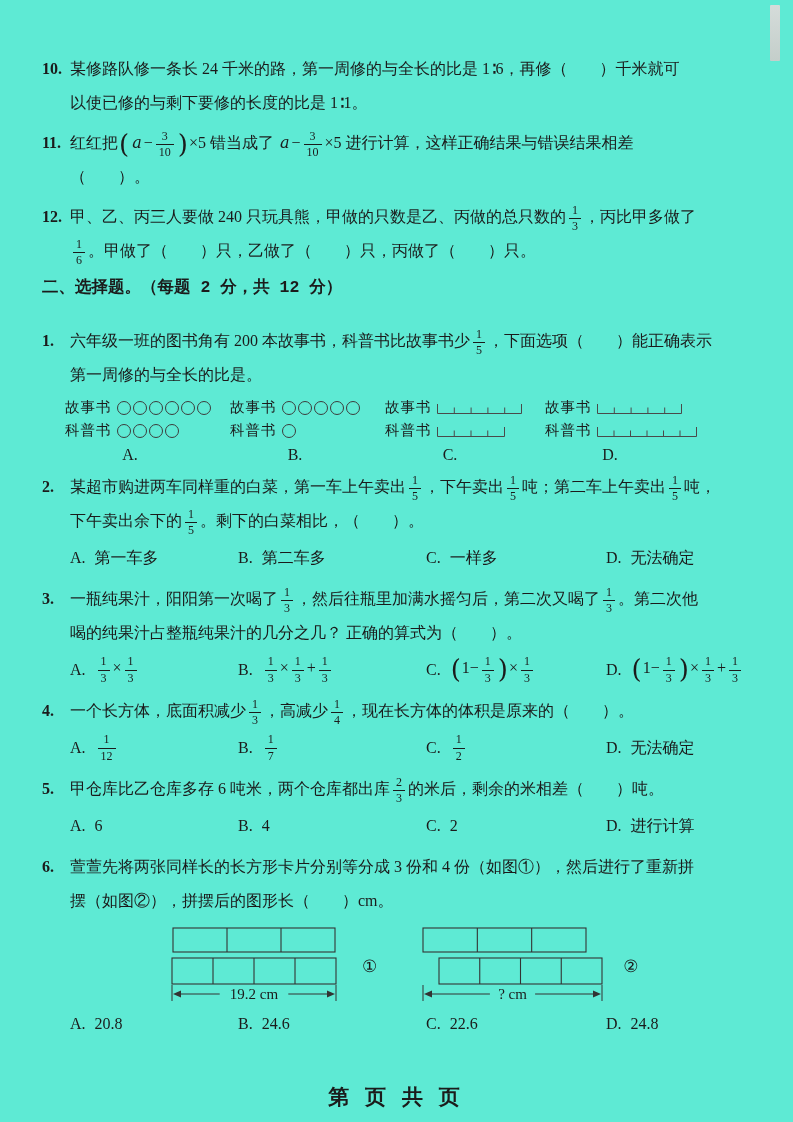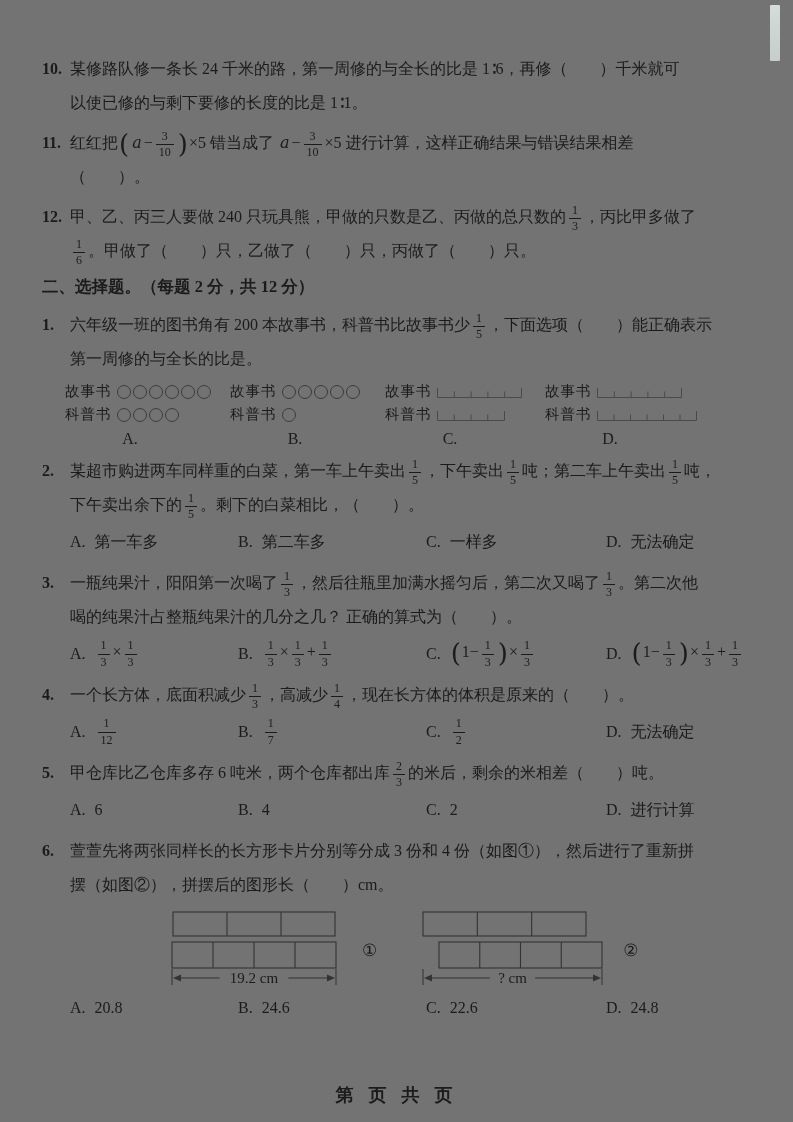--- a/index.html
+++ b/index.html
@@ -1,48 +1,48 @@
 <!DOCTYPE html>
 <html><head>
 <meta charset="utf-8">
 <style>
   html,body{margin:0;padding:0;background:#fbfbf9;}
-  .page{position:relative;width:793px;height:1122px;background:#737373;overflow:hidden;
+  .page{position:relative;width:793px;height:1122px;background:#5eead4;overflow:hidden;
         font-family:"Liberation Serif","DejaVu Serif",serif;color:#1b1b1b;}
   .corner-tab{position:absolute;right:13px;top:5px;width:10px;height:56px;
         background:linear-gradient(to bottom,#d5dcda,#c4ceca);border-radius:1px;}
   .content{position:absolute;top:52px;left:42px;right:46px;}
   .q{margin-bottom:6px;}
   .line{min-height:34px;line-height:34px;white-space:nowrap;font-size:16px;}
   .line.cont{padding-left:28px;}
   .qnum{display:inline-block;width:28px;font-weight:bold;}
   .frac{display:inline-flex;flex-direction:column;align-items:center;vertical-align:middle;
         font-size:12px;line-height:1.05;margin:0 3px;}
   .fnum{padding:0 3px 1px;}
   .fden{border-top:1px solid currentColor;padding:1px 3px 0;margin-top:1px;}
   .bigpar{display:inline-block;font-size:26px;line-height:0.9;vertical-align:middle;margin:0 1px;
         font-family:"DejaVu Serif",serif;font-weight:400;}
   .var{font-style:italic;padding:0 2px;font-family:"DejaVu Serif",serif;}
-  .section-title{font-family:Liberation Serif, serif;font-weight:bold;
-        font-size:16.5px;margin:8px 0 10px;}
+  .section-title{font-family:Liberation Mono, monospace;font-weight:bold;
+        font-size:16.5px;margin:8px 0 26px;}
   .opts{display:grid;grid-template-columns:168px 188px 180px 1fr;padding-left:28px;
         margin:4px 0 8px;align-items:center;}
   .opt{display:flex;align-items:center;min-height:32px;white-space:nowrap;font-size:16px;}
   .olabel{margin-right:9px;}
   .bookgrid{display:grid;grid-template-columns:165px 155px 160px 1fr;padding-left:23px;margin:4px 0 6px;}
   .brow{display:flex;align-items:center;height:23px;font-size:14.5px;white-space:nowrap;}
   .blabel{margin-right:5px;letter-spacing:1px;font-family:Liberation Serif, serif;}
   .circ{width:12px;height:12px;border:1.2px solid #3c3c3c;border-radius:50%;
         display:inline-block;margin-right:2px;flex-shrink:0;background:transparent;}
   .tick-svg{display:inline-block;vertical-align:middle;}
   .bletter{text-align:center;margin-top:4px;font-size:16px;width:130px;}
   .figrow{display:flex;gap:44px;padding-left:106px;margin:8px 0 2px;}
   .fig{display:flex;flex-direction:row;align-items:center;}
   .figcap{font-size:17px;margin-top:2px;text-align:center;}
-  .footer{position:absolute;top:1083px;left:0;right:0;text-align:center;font-size:18px;
+  .footer{position:absolute;top:1083px;left:0;right:0;text-align:center;font-size:21px;
         letter-spacing:5px;font-weight:bold;font-family:"Liberation Sans","DejaVu Sans",sans-serif;}
 </style>
 </head>
 <body>
 
 <div class="page">
   <div class="corner-tab"></div>
   <div class="content">
     <div id="fill-questions">
         <div class="q">

